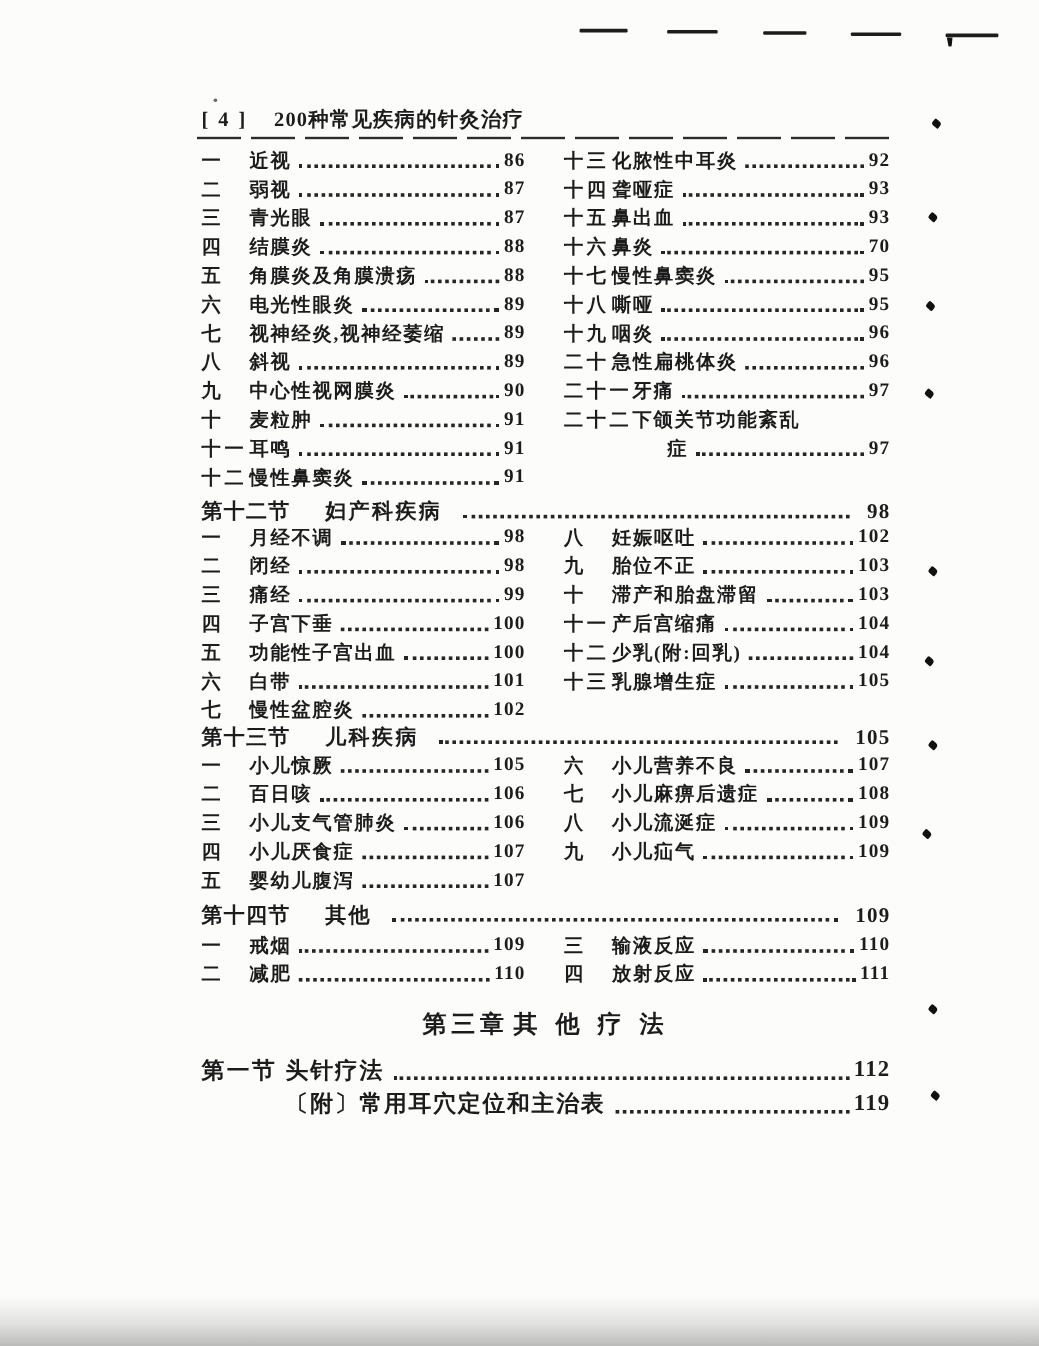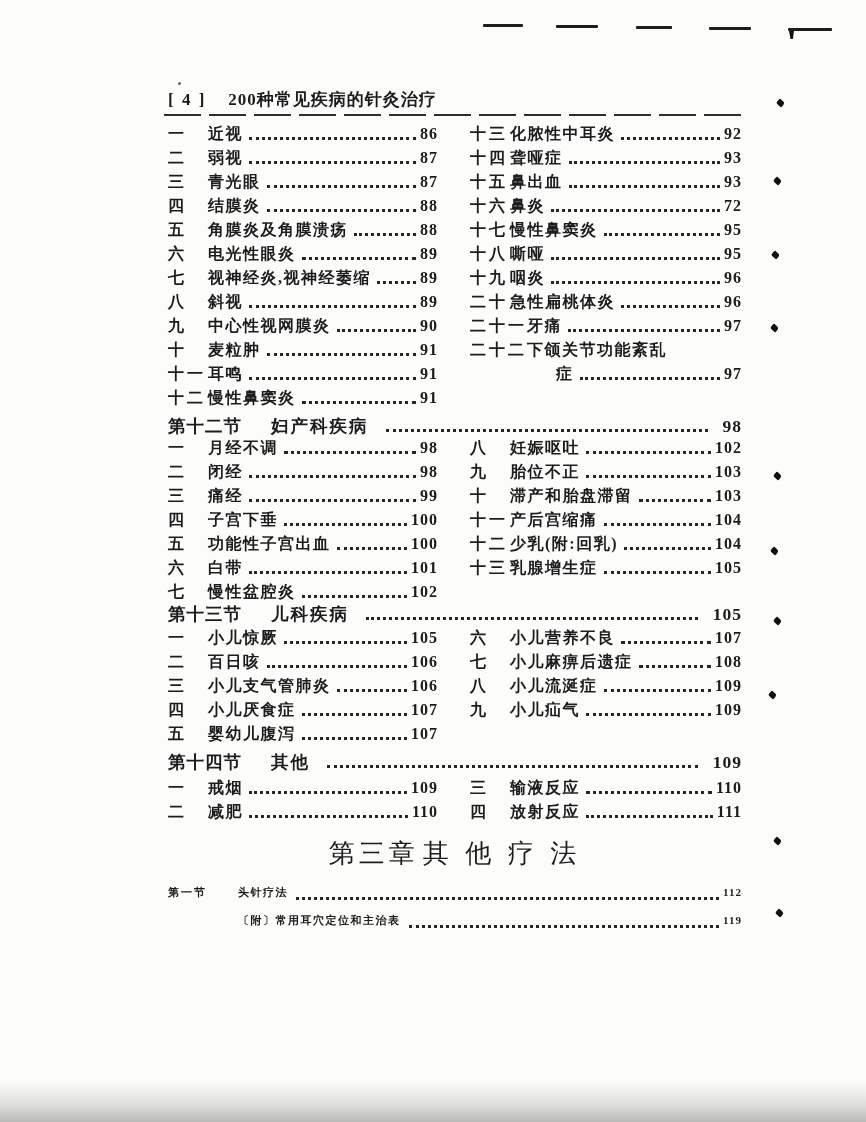--- a/index.html
+++ b/index.html
@@ -28,25 +28,25 @@
   .pg{font-weight:700;letter-spacing:1px;}
   .row.indent{padding-left:46px;}
   
   .sech{position:absolute;left:168px;width:574px;display:flex;align-items:center;height:24px;
         font-size:17.5px;font-weight:700;letter-spacing:1px;gap:11px;}
   .sech .label{margin-right:18px;white-space:nowrap;}
   .sech .name{white-space:nowrap;letter-spacing:2px;}
   
   .chapter{position:absolute;left:168px;top:836px;width:574px;height:34px;
     display:flex;align-items:center;justify-content:center;
-    font-size:26px;font-weight:400;letter-spacing:4px;text-align:center;}
+    font-size:20px;font-weight:700;letter-spacing:4px;text-align:center;}
   .chapter .cname{margin-left:4px;letter-spacing:5px;}
   
   .chrows{position:absolute;left:168px;top:878px;width:574px;}
-  .chrow{display:flex;align-items:center;height:28px;font-size:11px;justify-content:flex-end;}
+  .chrow{display:flex;align-items:center;height:28px;font-size:19px;justify-content:flex-end;}
   .chrow .label{min-width:70px;font-weight:700;letter-spacing:2px;white-space:nowrap;}
   .chrow .name{white-space:nowrap;font-weight:700;letter-spacing:1.5px;margin-right:2px;}
   
   .dashrow span{position:absolute;height:3px;background:#1d1d1d;border-radius:1px;}
   .mark{position:absolute;width:7px;height:6px;background:#111;
         transform:rotate(40deg);border-radius:1px 3px 1px 2px;}
   .tee{position:absolute;width:5px;height:8px;background:#111;
        clip-path:polygon(0 0,100% 0,78% 100%,30% 100%);}
   .speck{position:absolute;width:3px;height:3px;background:#666;border-radius:50%;}
   .bottom-shade{position:absolute;left:0;right:0;bottom:0;height:42px;
@@ -156,21 +156,21 @@
         <div class="row">
           <span class="num">十五</span>
           <span class="ttl">鼻出血</span>
           <span class="leader"></span>
           <span class="pg">93</span>
         </div>
         <div class="row">
           <span class="num">十六</span>
           <span class="ttl">鼻炎</span>
           <span class="leader"></span>
-          <span class="pg">72</span>
+          <span class="pg">70</span>
         </div>
         <div class="row">
           <span class="num">十七</span>
           <span class="ttl">慢性鼻窦炎</span>
           <span class="leader"></span>
           <span class="pg">95</span>
         </div>
         <div class="row">
           <span class="num">十八</span>
           <span class="ttl">嘶哑</span>

